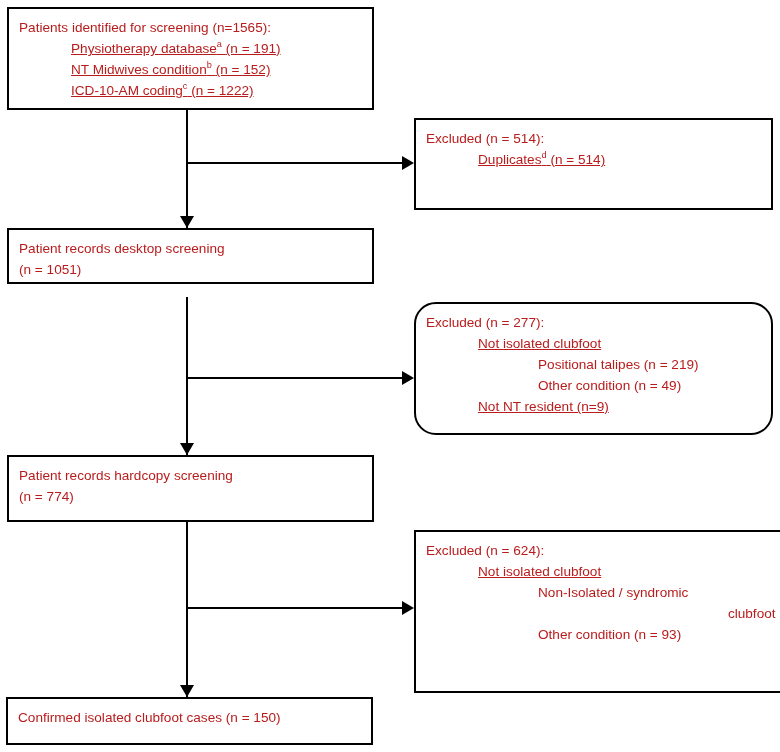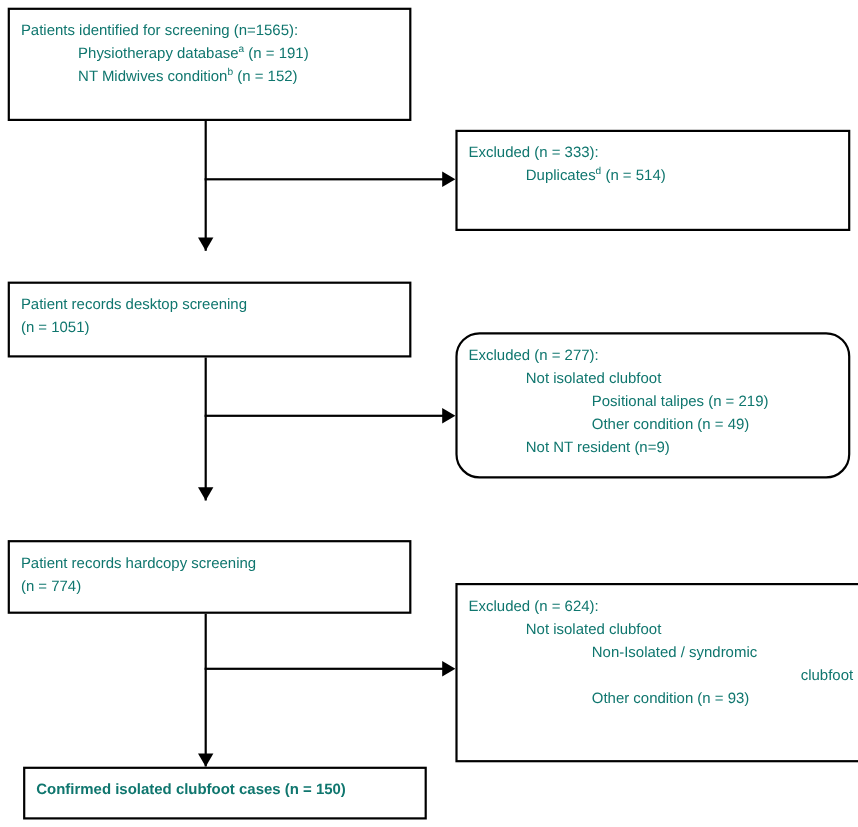--- a/index.html
+++ b/index.html
@@ -24,24 +24,24 @@
     border: 2px solid #000000;
     background: #ffffff;
     padding: 8px 10px 6px 10px;
   }
   .node .txt {
     position: static;
     display: block;
     font-size: 13.6px;
     line-height: 21px;
     white-space: nowrap;
-    color: #0f766e;
+    color: #b91c1c;
   }
   .ind0 { padding-left: 0px; }
-  .ind1 { padding-left: 52px; }
+  .ind1 { padding-left: 52px; text-decoration: underline; }
   .ind2 { padding-left: 112px; }
   .ind2b { padding-left: 132px; text-align: right; }
   .sup {
     font-size: 9.2px;
     vertical-align: super;
     line-height: 0;
   }
   
   .vline {
     position: absolute;
@@ -87,50 +87,51 @@
 
   <div class="vline" style="left:186px; top:522px; height:175px;"></div>
   <div class="hline" style="left:186px; top:607px; width:218px;"></div>
   <div class="arrow-right" style="left:402px; top:601px;"></div>
   <div class="arrow-down" style="left:180px; top:685px;"></div>
 
   <div class="node" style="left:7px; top:7px; width:367px; height:103px;">
     <span class="txt ind0">Patients identified for screening (n=1565):</span>
     <span class="txt ind1"><span>Physiotherapy database</span><span class="sup">a</span> <span>(n = 191)</span></span>
     <span class="txt ind1"><span>NT Midwives condition</span><span class="sup">b</span> <span>(n = 152)</span></span>
+    <span class="txt ind1"><span>ICD-10-AM coding</span><span class="sup">c</span> <span>(n = 1222)</span></span>
   </div>
 
   <div class="node" style="left:414px; top:118px; width:359px; height:92px;">
-    <span class="txt ind0">Excluded (n = 333):</span>
+    <span class="txt ind0">Excluded (n = 514):</span>
     <span class="txt ind1"><span>Duplicates</span><span class="sup">d</span> <span>(n = 514)</span></span>
   </div>
 
-  <div class="node" style="left:7px; top:228px; width:367px; height:69px;margin-top:28px;">
+  <div class="node" style="left:7px; top:228px; width:367px; height:56px;">
     <span class="txt ind0">Patient records desktop screening</span>
     <span class="txt ind0">(n = 1051)</span>
   </div>
 
   <div class="node" style="left:414px; top:302px; width:359px; height:133px;border-radius:22px;">
     <span class="txt ind0">Excluded (n = 277):</span>
     <span class="txt ind1">Not isolated clubfoot</span>
     <span class="txt ind2">Positional talipes (n = 219)</span>
     <span class="txt ind2">Other condition (n = 49)</span>
     <span class="txt ind1">Not NT resident (n=9)</span>
   </div>
 
-  <div class="node" style="left:7px; top:455px; width:367px; height:67px;margin-top:36px;">
+  <div class="node" style="left:7px; top:455px; width:367px; height:67px;">
     <span class="txt ind0">Patient records hardcopy screening</span>
     <span class="txt ind0">(n = 774)</span>
   </div>
 
   <div class="node" style="left:414px; top:530px; width:417px; height:163px;">
     <span class="txt ind0">Excluded (n = 624):</span>
     <span class="txt ind1">Not isolated clubfoot</span>
     <span class="txt ind2">Non-Isolated / syndromic</span>
     <span class="txt ind2b">clubfoot (n=14)</span>
     <span class="txt ind2">Other condition (n = 93)</span>
   </div>
 
-  <div class="node" style="left:21px; top:697px; width:367px; height:48px;font-weight:bold;">
+  <div class="node" style="left:6px; top:697px; width:367px; height:48px;">
     <span class="txt ind0">Confirmed isolated clubfoot cases (n = 150)</span>
   </div>
 
 </div>
 
 </body></html>

